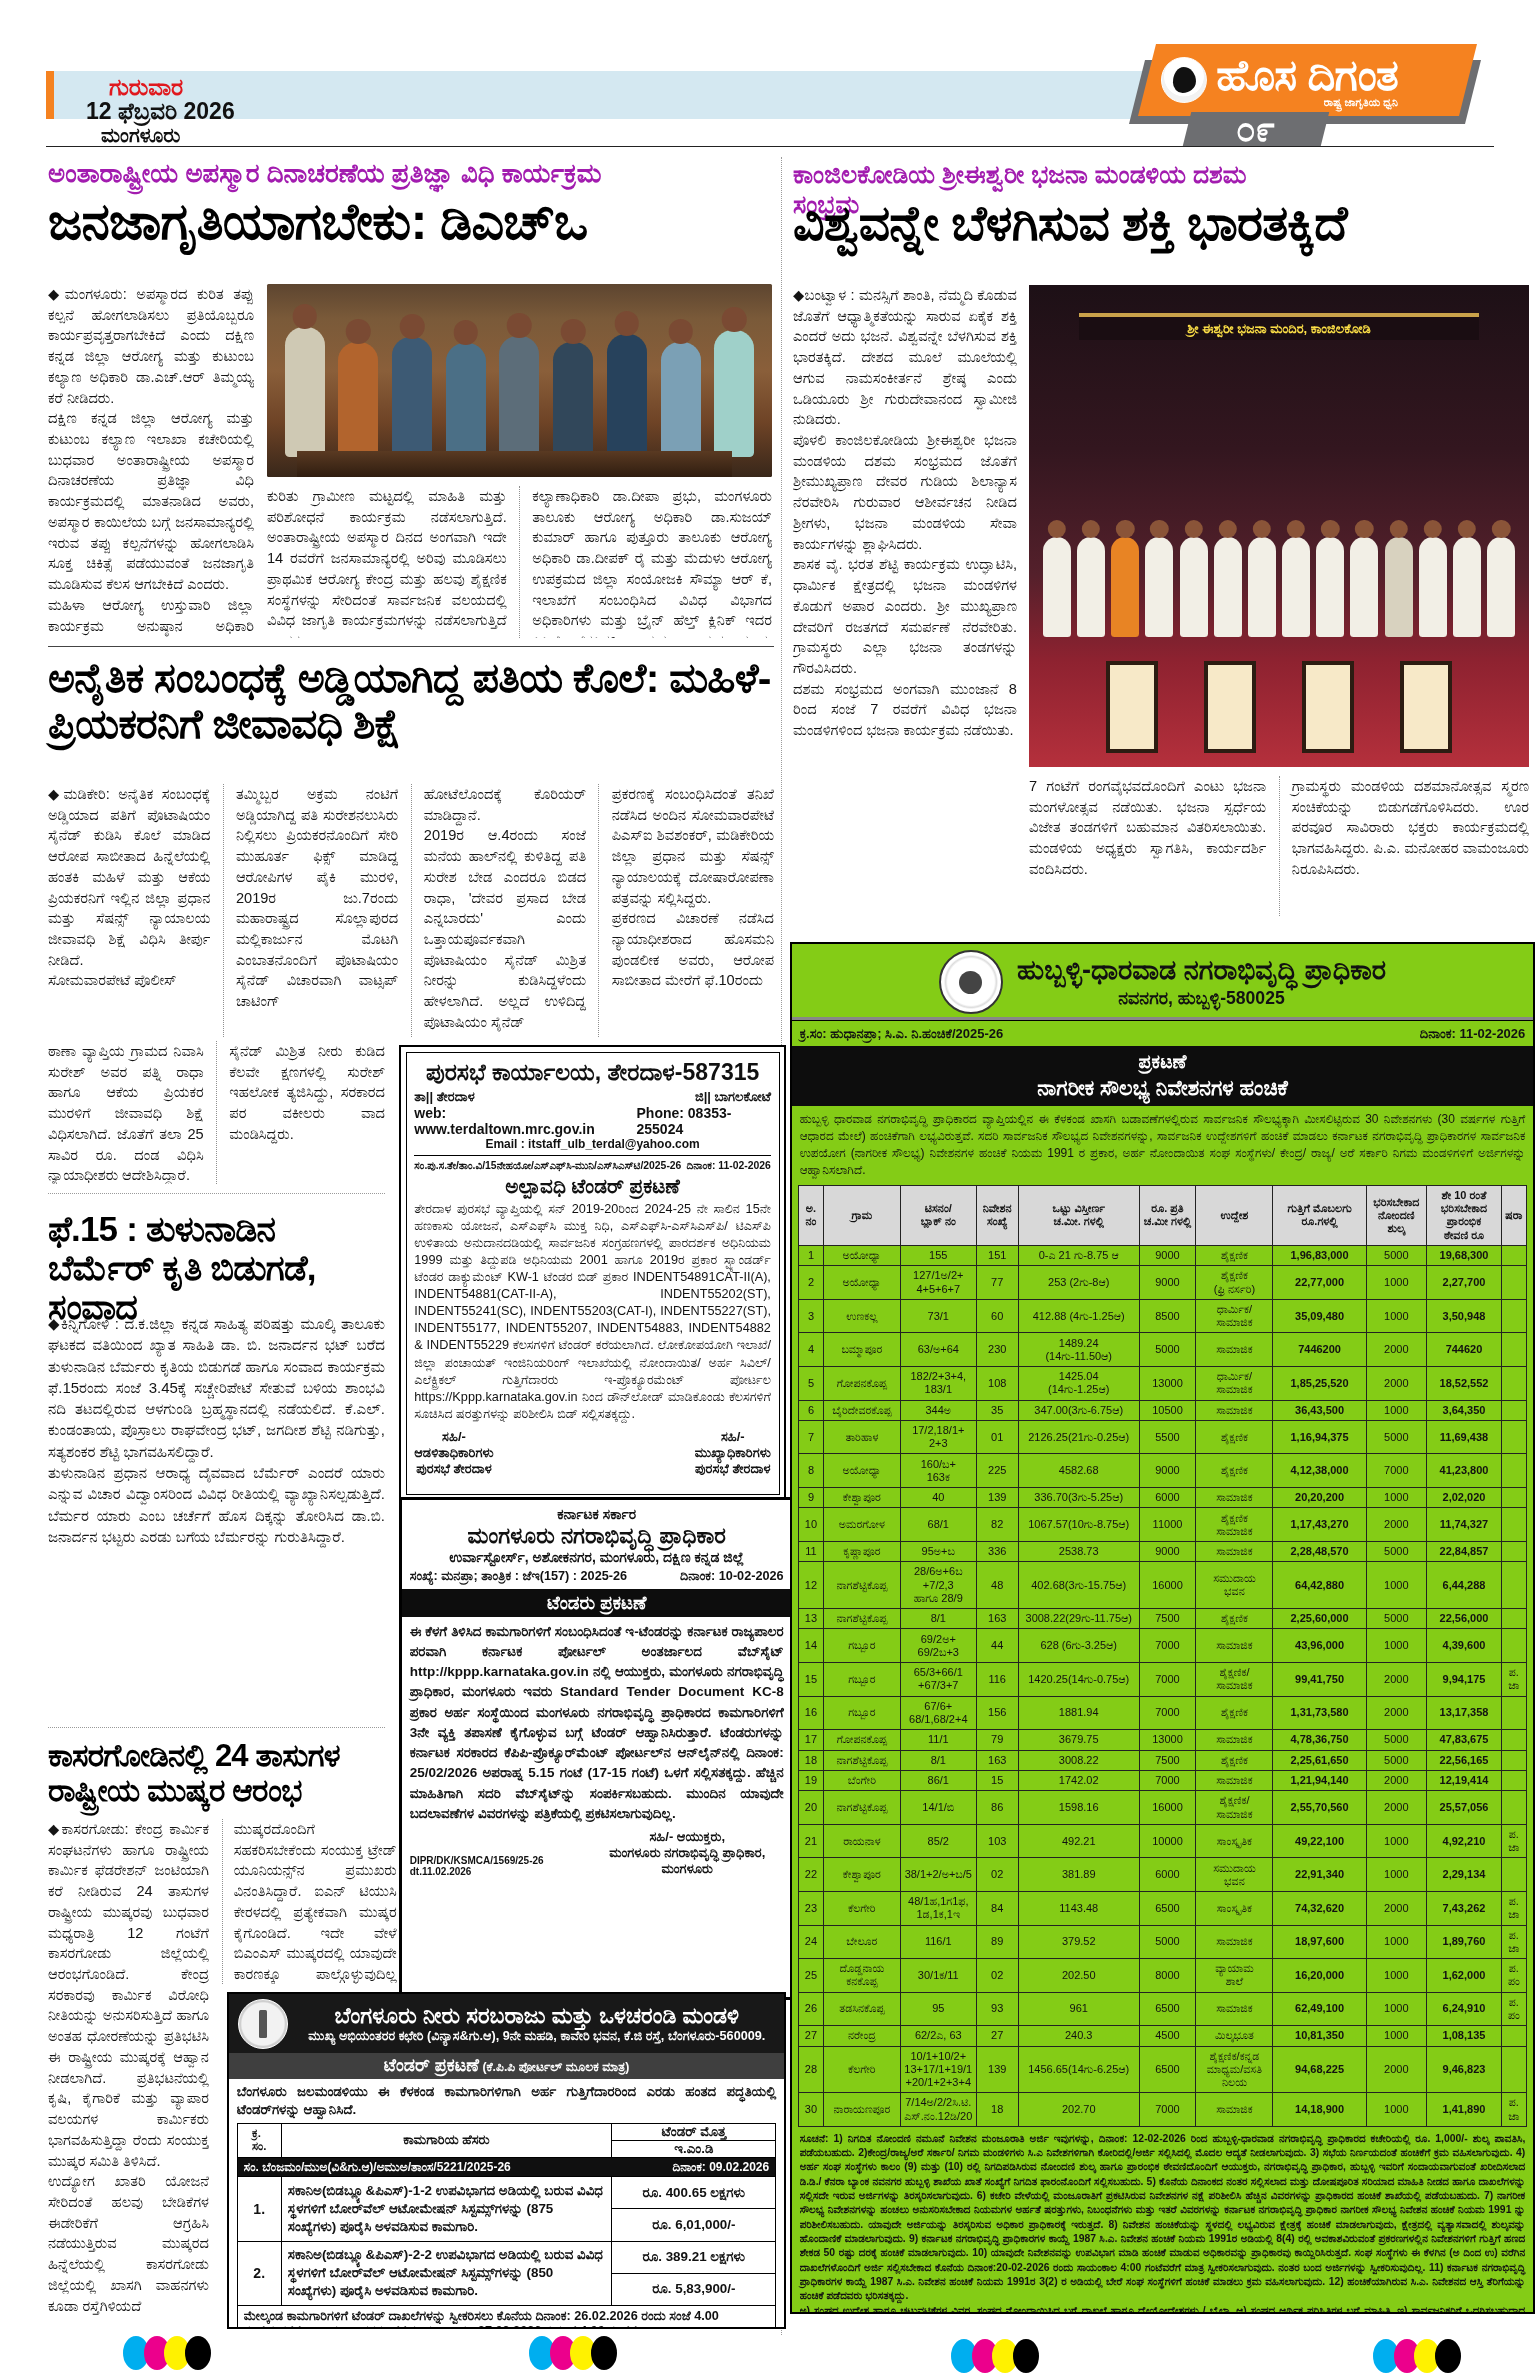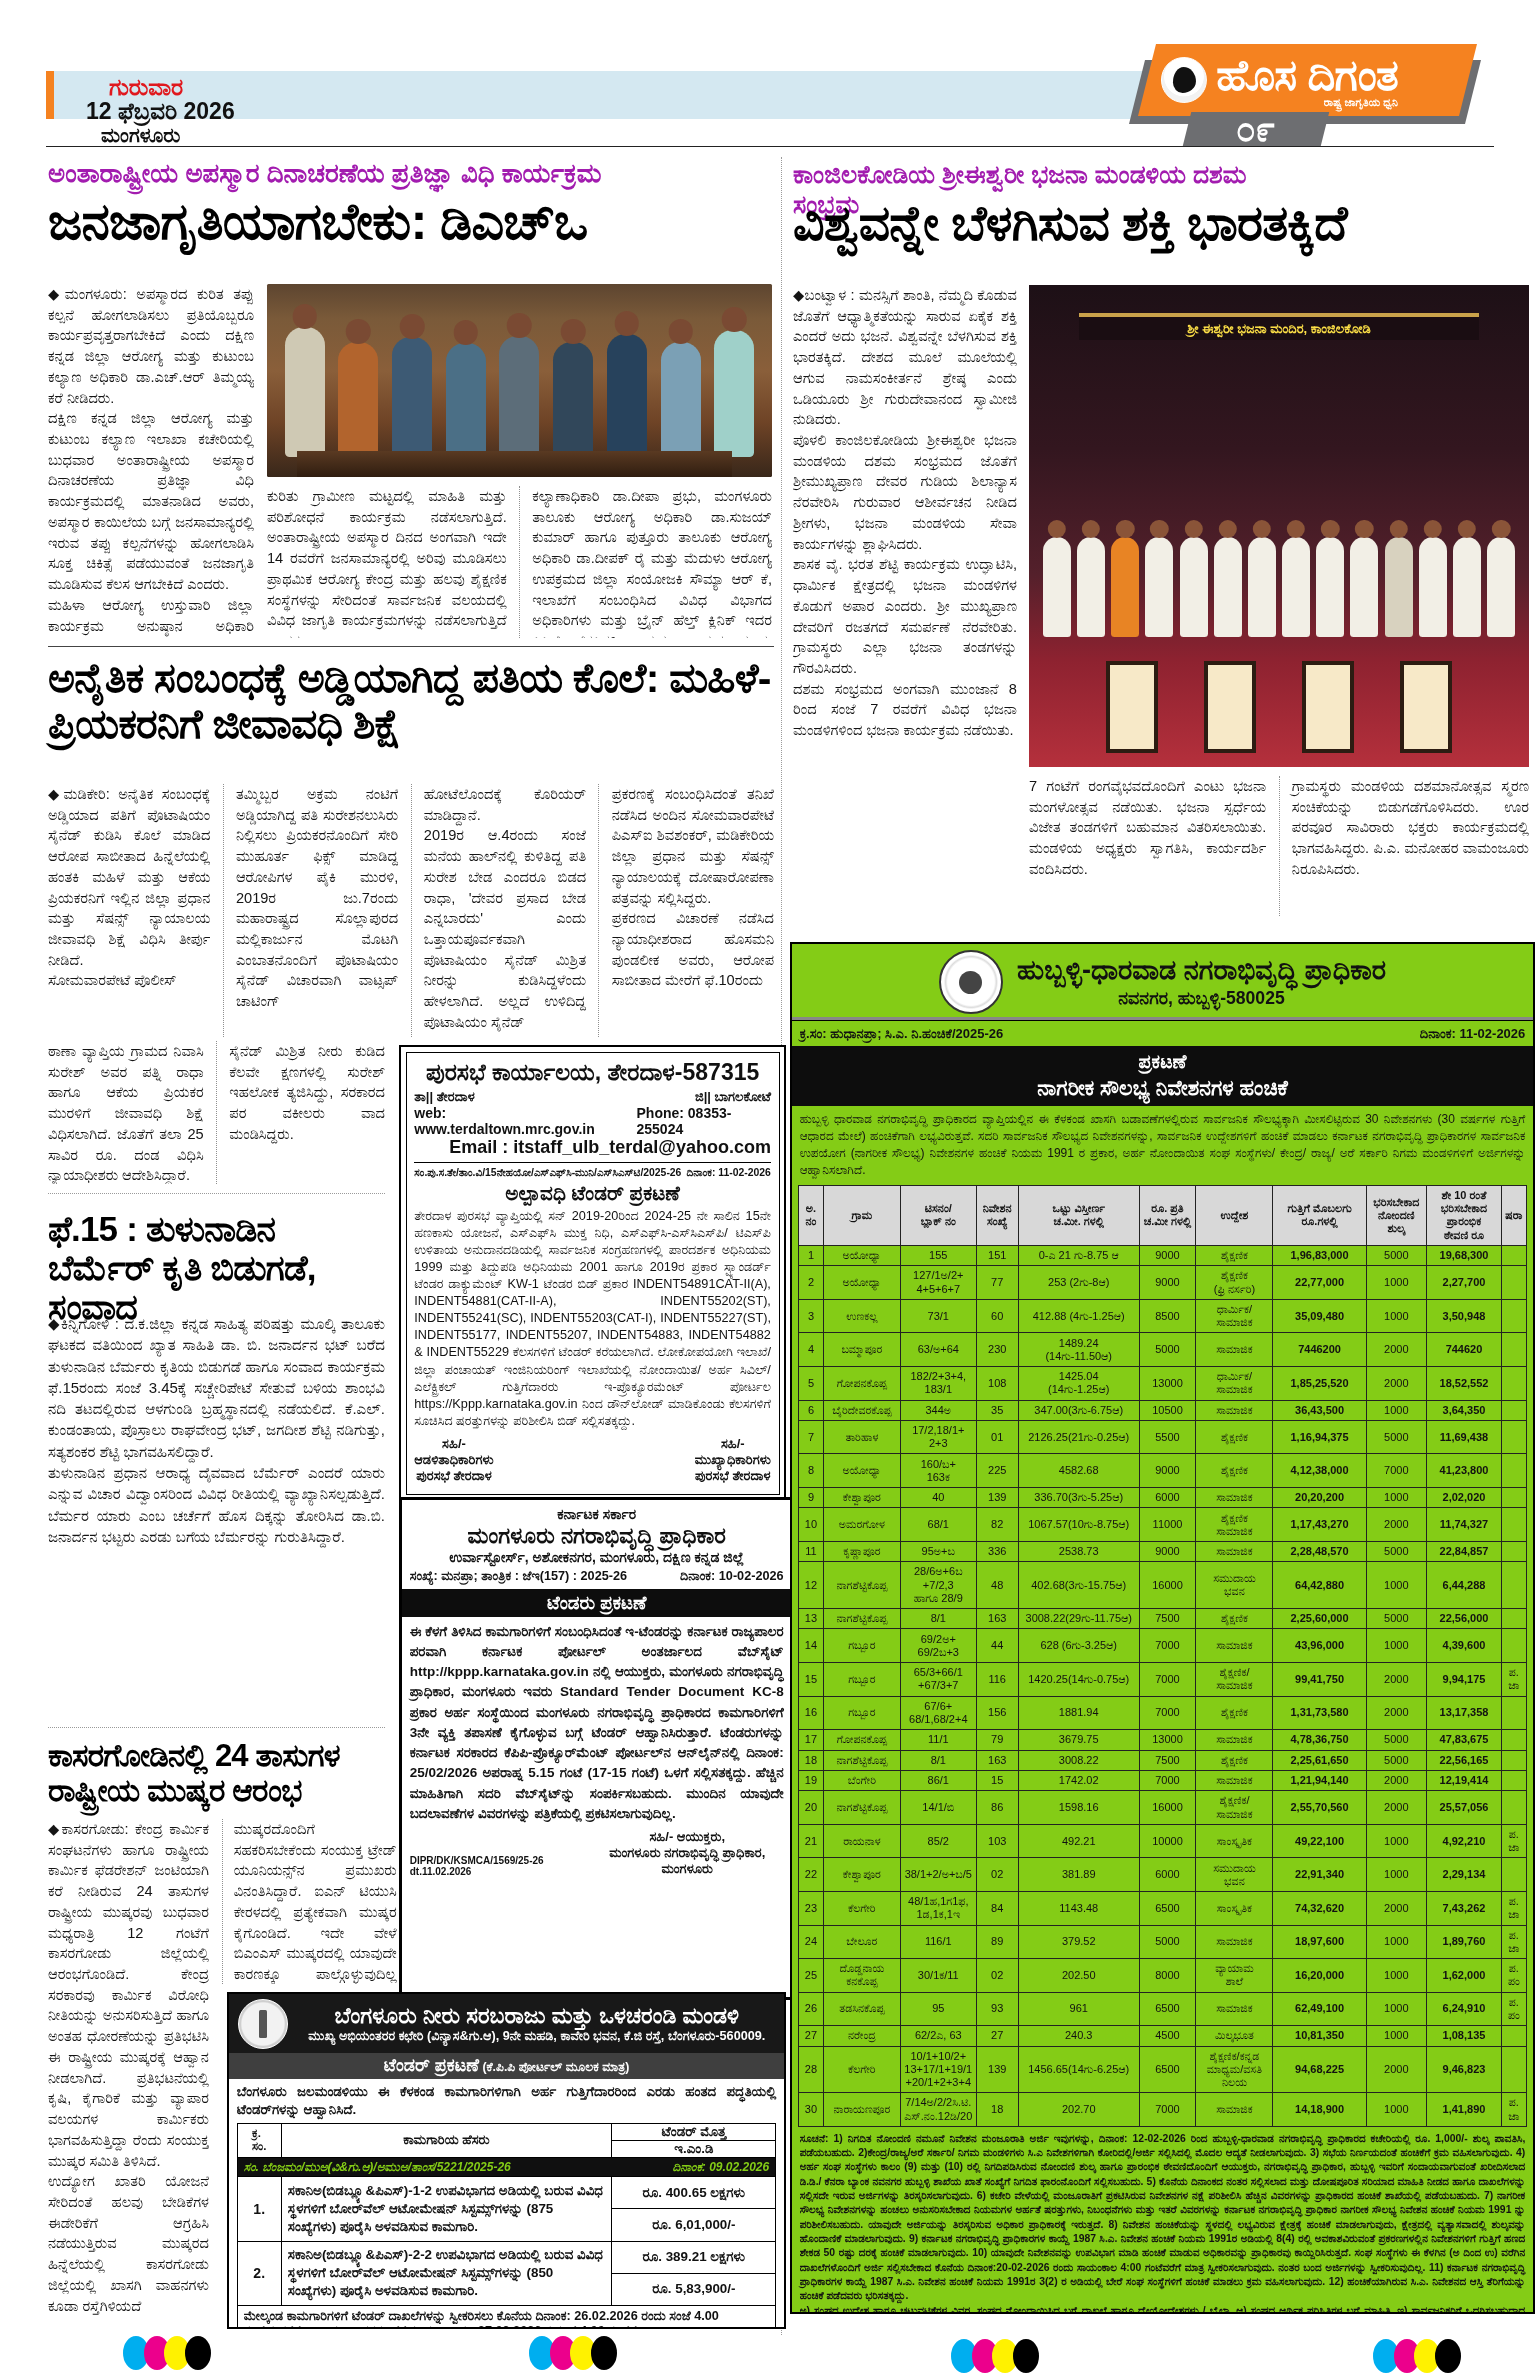--- a/index.html
+++ b/index.html
@@ -211,21 +211,21 @@
     <div style="border:1.5px solid #000;height:100%;box-sizing:border-box;padding:6.1px 7.7px;overflow:hidden;">
       <div style="text-align:center;font-weight:800;font-size:23px;">ಪುರ​ಸಭೆ ಕಾರ್ಯಾಲಯ, ತೇರದಾಳ-587315</div>
       <div style="display:flex;justify-content:space-between;font-weight:700;font-size:13px;margin-top:3.1px;">
         <span>ತಾ|| ತೇರದಾಳ</span>
         <span>ಜಿ|| ಬಾಗಲಕೋಟೆ</span>
       </div>
       <div style="display:flex;justify-content:center;gap:17px;font-weight:800;font-size:14px;">
         <span class="url">web: www.terdaltown.mrc.gov.in</span>
         <span>Phone: 08353-255024</span>
       </div>
-      <div style="text-align:right;font-weight:800;font-size:18px;">Email : itstaff_ulb_terdal@yahoo.com</div>
+      <div style="text-align:center;font-weight:800;font-size:12px;">Email : itstaff_ulb_terdal@yahoo.com</div>
       <div style="border-top:1.5px solid #000;margin-top:4.6px;padding-top:3.8px;display:flex;justify-content:space-between;font-size:10.4px;font-weight:600;">
         <span>ಸಂ.ಪು.ಸ.ತೇ/ತಾಂ.ವಿ/15ನೇಹಯೋ/ಎಸ್‌ಎಫ್‌ಸಿ-ಮುನಿ/ಎಸ್‌ಸಿಎಸ್‌ಟಿ/2025-26</span>
         <span>ದಿನಾಂಕ: 11-02-2026</span>
       </div>
       <div style="text-align:center;font-weight:800;font-size:20px;margin:3.1px 0;">ಅಲ್ಪಾವಧಿ ಟೆಂಡರ್ ಪ್ರಕಟಣೆ</div>
       <div class="ad-body just" style="font-size:12.7px;line-height:1.34;">ತೇರದಾಳ ಪುರಸಭೆ ವ್ಯಾಪ್ತಿಯಲ್ಲಿ ಸನ್ 2019-20ರಿಂದ 2024-25 ನೇ ಸಾಲಿನ 15ನೇ ಹಣಕಾಸು ಯೋಜನೆ, ಎಸ್‌ಎಫ್‌ಸಿ ಮುಕ್ತ ನಿಧಿ, ಎಸ್‌ಎಫ್‌ಸಿ-ಎಸ್‌ಸಿಎಸ್‌ಪಿ/ ಟಿಎಸ್‌ಪಿ ಉಳಿತಾಯ ಅನುದಾನದಡಿಯಲ್ಲಿ ಸಾರ್ವಜನಿಕ ಸಂಗ್ರಹಣಗಳಲ್ಲಿ ಪಾರದರ್ಶಕ ಅಧಿನಿಯಮ 1999 ಮತ್ತು ತಿದ್ದುಪಡಿ ಅಧಿನಿಯಮ 2001 ಹಾಗೂ 2019ರ ಪ್ರಕಾರ ಸ್ಟ್ಯಾಂಡರ್ಡ್ ಟೆಂಡರ ಡಾಕ್ಯುಮೆಂಟ್ KW-1 ಟೆಂಡರ ಬಿಡ್ ಪ್ರಕಾರ INDENT54891CAT-II(A), INDENT54881(CAT-II-A), INDENT55202(ST), INDENT55241(SC), INDENT55203(CAT-I), INDENT55227(ST), INDENT55177, INDENT55207, INDENT54883, INDENT54882 &amp; INDENT55229 ಕೆಲಸಗಳಿಗೆ ಟೆಂಡರ್ ಕರೆಯಲಾಗಿದೆ. ಲೋಕೋಪಯೋಗಿ ಇಲಾಖೆ/ಜಿಲ್ಲಾ ಪಂಚಾಯತ್ ಇಂಜಿನಿಯರಿಂಗ್ ಇಲಾಖೆಯಲ್ಲಿ ನೋಂದಾಯಿತ/ ಅರ್ಹ ಸಿವಿಲ್/ಎಲೆಕ್ಟ್ರಿಕಲ್ ಗುತ್ತಿಗೆದಾರರು ಇ-ಪ್ರೊಕ್ಯೂರಮೆಂಟ್ ಪೋರ್ಟಲ https://Kppp.karnataka.gov.in ನಿಂದ ಡೌನ್‌ಲೋಡ್ ಮಾಡಿಕೊಂಡು ಕೆಲಸಗಳಿಗೆ ಸೂಚಿಸಿದ ಷರತ್ತುಗಳನ್ನು ಪರಿಶೀಲಿಸಿ ಬಿಡ್ ಸಲ್ಲಿಸತಕ್ಕದ್ದು.</div>
       <div style="display:flex;justify-content:space-between;margin-top:6.1px;">
         <div class="sig pre" style="font-size:13px;text-align:center;">ಸಹಿ/-
 ಆಡಳಿತಾಧಿಕಾರಿಗಳು
 ಪುರಸಭೆ ತೇರದಾಳ</div>
@@ -272,21 +272,21 @@
       <div class="bw-grid" style="margin-top:3.8px;">
         <div class="bw-row" style="border-top:none;">
           <div class="bw-sl pre" style="font-size:11.5px;">ಕ್ರ.
 ಸಂ.</div>
           <div class="bw-name" style="display:flex;align-items:center;justify-content:center;font-weight:700;font-size:13px;">ಕಾಮಗಾರಿಯ ಹೆಸರು</div>
           <div class="bw-amt">
             <div class="bw-amt-top">ಟೆಂಡರ್ ಮೊತ್ತ</div>
             <div>ಇ.ಎಂ.ಡಿ</div>
           </div>
         </div>
-        <div class="bw-row" style="background:#101010;color:#84cc16;padding:2.3px 6.1px;display:flex;justify-content:space-between;font-style:italic;">
+        <div class="bw-row" style="background:#101010;color:#ffffff;padding:2.3px 6.1px;display:flex;justify-content:space-between;">
           <span style="font-weight:700;font-size:12px;">ಸಂ. ಬೆಂಜಮಂ/ಮುಅ(ವಿ&amp;ಗು.ಆ)/ಅಮುಅ/ತಾಂಸ/5221/2025-26</span>
           <span style="font-weight:700;font-size:12px;">ದಿನಾಂಕ: 09.02.2026</span>
         </div>
         <div>
             <div class="bw-row">
               <div class="bw-sl">1.</div>
               <div class="bw-name">ಸಕಾನಿಅ(ಬಿಡಬ್ಲ್ಯೂ&amp;ಪಿಎಸ್)-1-2 ಉಪವಿಭಾಗದ ಅಡಿಯಲ್ಲಿ ಬರುವ ವಿವಿಧ ಸ್ಥಳಗಳಿಗೆ ಬೋರ್‌ವೆಲ್ ಆಟೋಮೇಷನ್ ಸಿಸ್ಟಮ್ಸ್‌ಗಳನ್ನು (875 ಸಂಖ್ಯೆಗಳು) ಪೂರೈಸಿ ಅಳವಡಿಸುವ ಕಾಮಗಾರಿ.</div>
               <div class="bw-amt">
                 <div class="bw-amt-top">ರೂ. 400.65 ಲಕ್ಷಗಳು</div>
                 <div>ರೂ. 6,01,000/-</div>

